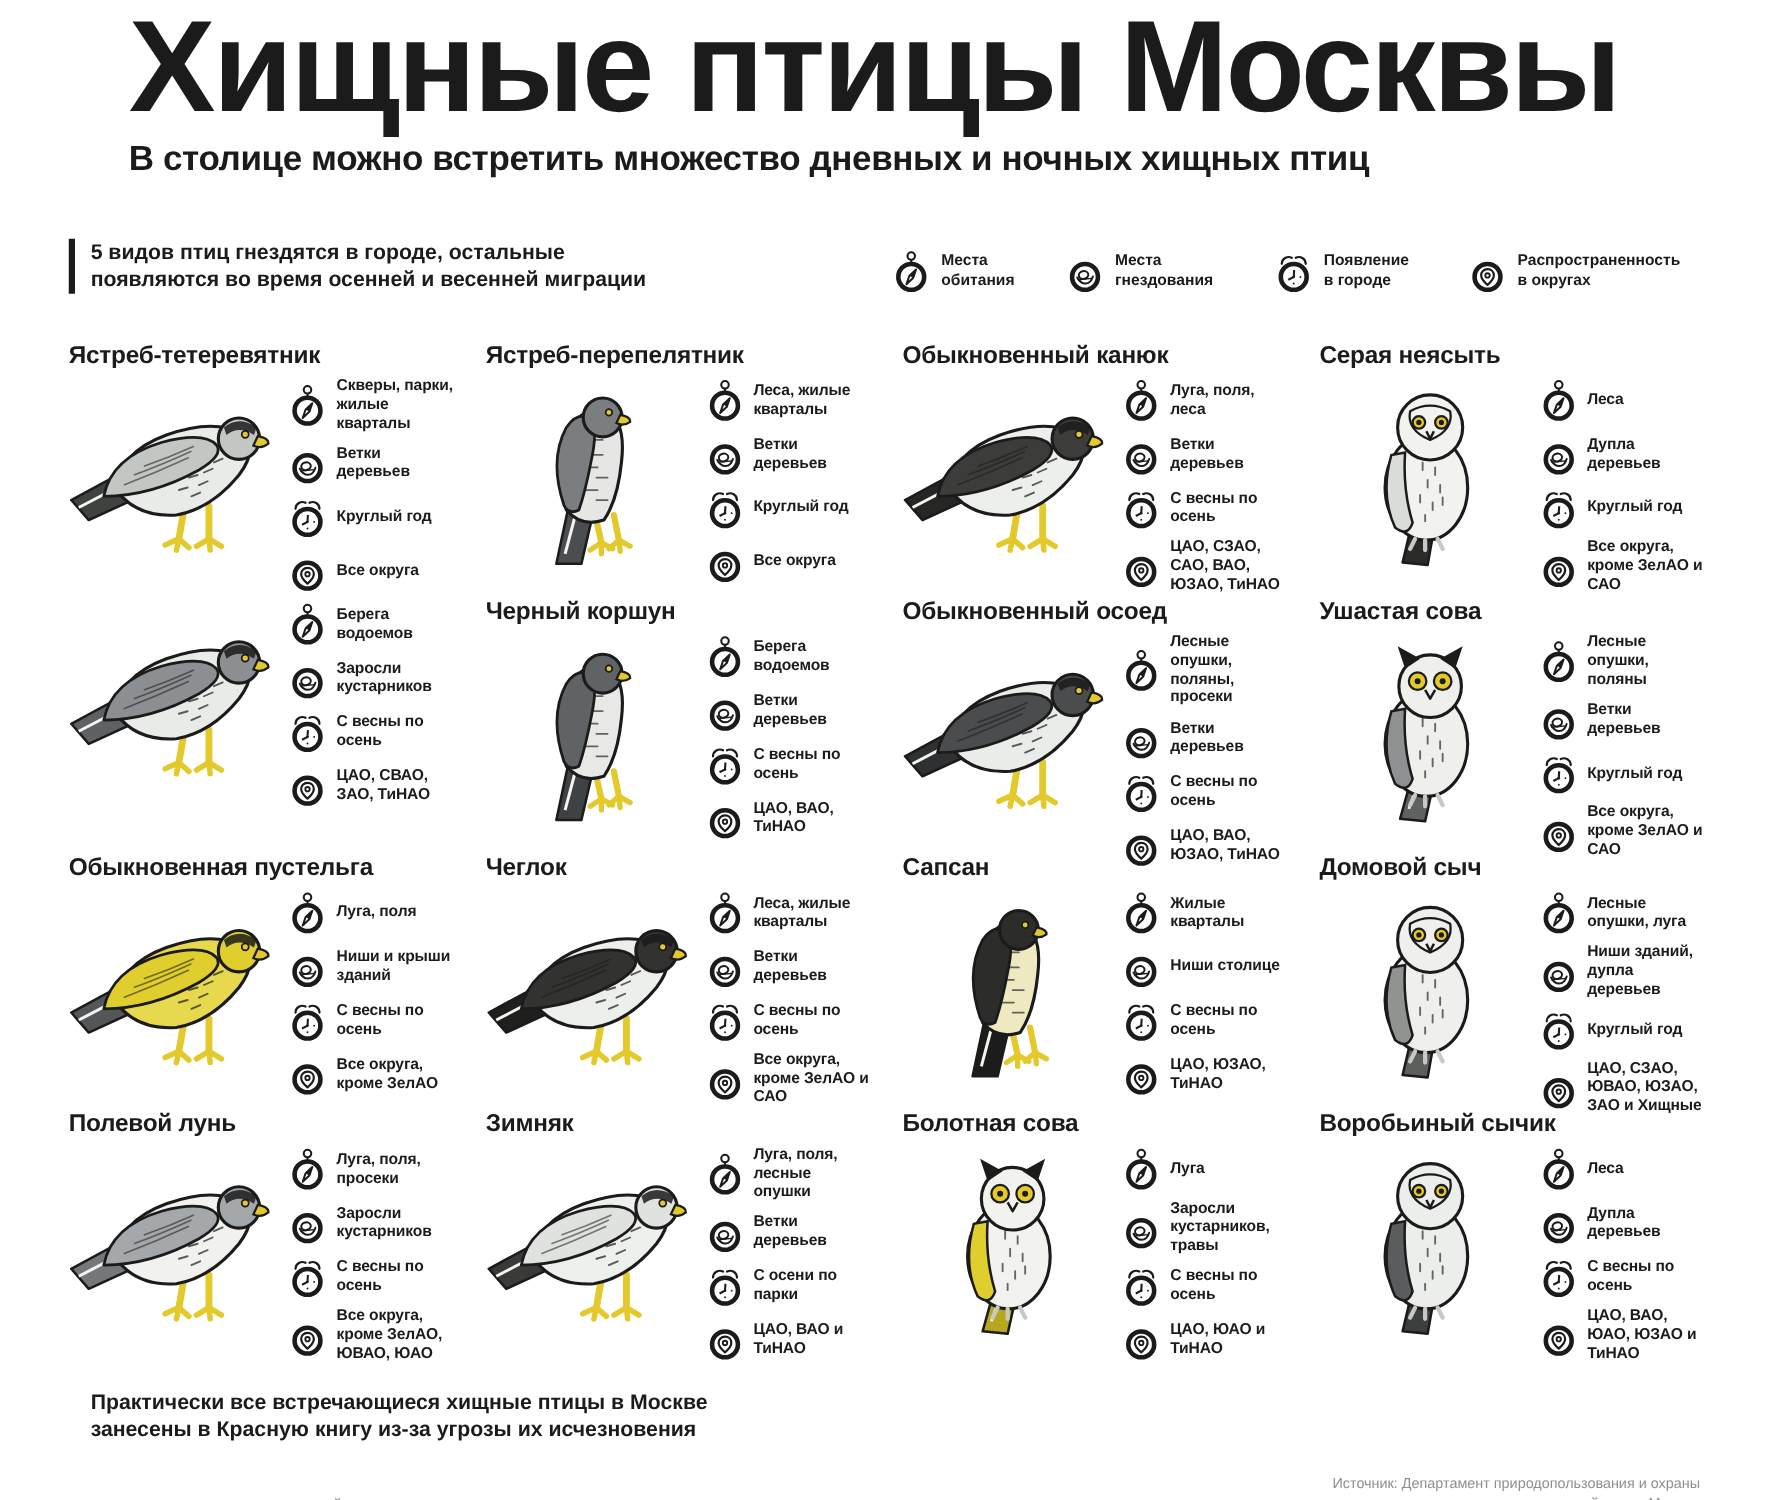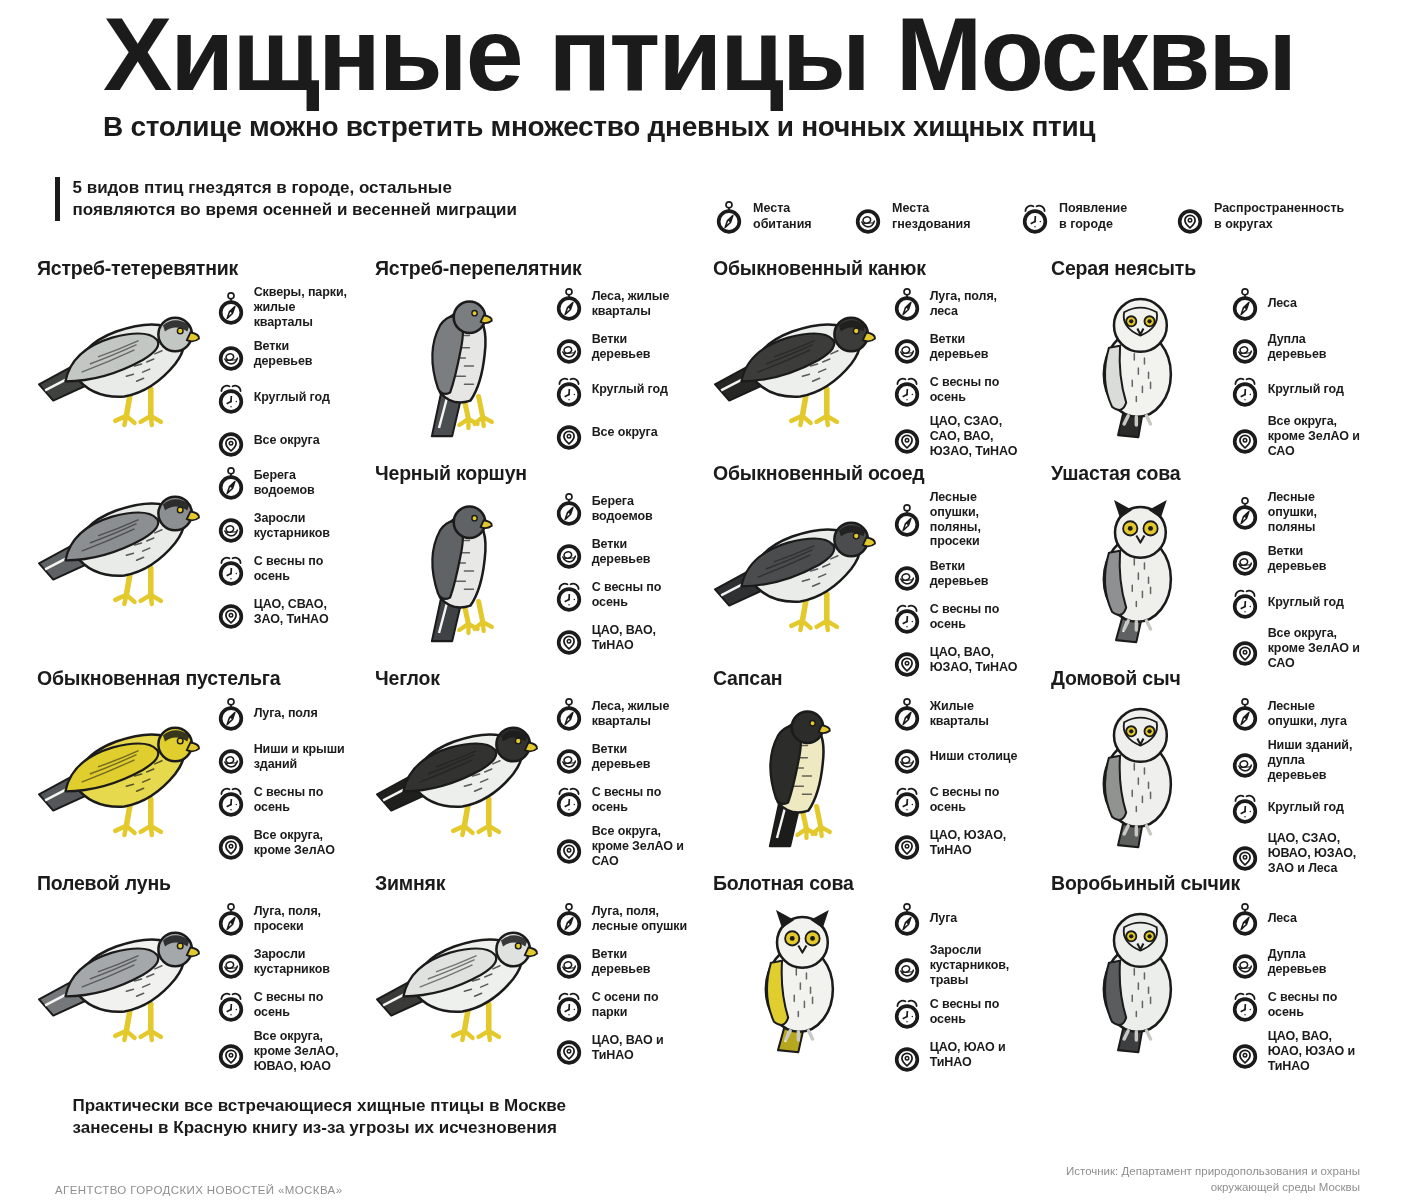--- a/index.html
+++ b/index.html
@@ -12,40 +12,40 @@
   }
   
   header { padding: 0 55px 0; margin-left: 48px; }
   .title {
     font-size: 104px; font-weight: 700; line-height: 1.05;
     letter-spacing: -2px; white-space: nowrap;
   }
   .subtitle { font-size: 28px; font-weight: 700; margin-top: 2px; letter-spacing: -0.3px; }
 
   
-  .info-row { display: flex; justify-content: space-between; align-items: center; padding: 20px 55px 0; }
+  .info-row { display: flex; justify-content: space-between; align-items: flex-end; padding: 20px 55px 0; }
   .note { display: flex; gap: 13px; }
   .note-bar { width: 4.5px; background: #1b1b1b; flex: 0 0 auto; }
   .note-text { font-size: 17px; font-weight: 700; line-height: 1.3; }
   .intro .note-text { max-width: 470px; }
   .legend { display: flex; gap: 38px; padding: 3px 6px 0 0; }
   .legend-item { display: flex; gap: 9px; align-items: center; margin-top: 32px; }
   .fact-icon, .legend-icon { width: 30px; height: 37px; flex: 0 0 auto; display: block; }
   .legend-label { font-size: 12.5px; font-weight: 700; line-height: 1.22; }
   .legend-item.l1 .legend-label { max-width: 62px; }
   .legend-item.l2 .legend-label { max-width: 90px; }
   .legend-item.l3 .legend-label { max-width: 78px; }
   .legend-item.l4 .legend-label { max-width: 140px; }
 
   
   .grid {
     display: grid; grid-template-columns: repeat(4, 1fr);
     column-gap: 24px; row-gap: 17px;
     grid-auto-rows: 188px;
-    padding: 0 50px 0 37px; margin-top: 22px;
+    padding: 0 50px 0 55px; margin-top: 38px;
   }
   .bird-card { overflow: visible; }
   .bird-name { font-size: 19.5px; font-weight: 700; letter-spacing: -0.2px; margin-bottom: 3px; }
   .card-body { display: flex; gap: 6px; }
   .bird-art { width: 55%; height: 160px; flex: 0 0 auto; }
   .bird-art svg { width: 100%; height: 100%; display: block; }
   .facts { list-style: none; flex: 1; display: flex; flex-direction: column; gap: 6px; padding-top: 2px; }
   .fact { display: flex; align-items: center; gap: 8px; min-height: 34px; }
   .fact-text { font-size: 12.5px; font-weight: 700; line-height: 1.18; letter-spacing: -0.1px; }
 
@@ -656,21 +656,21 @@
         <li class="fact">
           <svg class="fact-icon" viewBox="0 0 36 44">
               <use href="#ic-alarm"></use>
             </svg>
           <span class="fact-text">Круглый год</span>
         </li>
         <li class="fact">
           <svg class="fact-icon" viewBox="0 0 36 44">
               <use href="#ic-pin"></use>
             </svg>
-          <span class="fact-text">ЦАО, СЗАО, ЮВАО, ЮЗАО, ЗАО и Леса</span>
+          <span class="fact-text">ЦАО, СЗАО, ЮВАО, ЮЗАО, ЗАО и Хищные</span>
         </li>
       </ul>
     </div>
   </section>
 
   <section class="bird-card">
     <h2 class="bird-name">Полевой лунь</h2>
     <div class="card-body">
       <div class="bird-art" style="--c1: #a4a8ab; --c2: #74787b; --c3: #f1f2f0;">
         <svg viewBox="0 0 170 150" aria-hidden="true">

